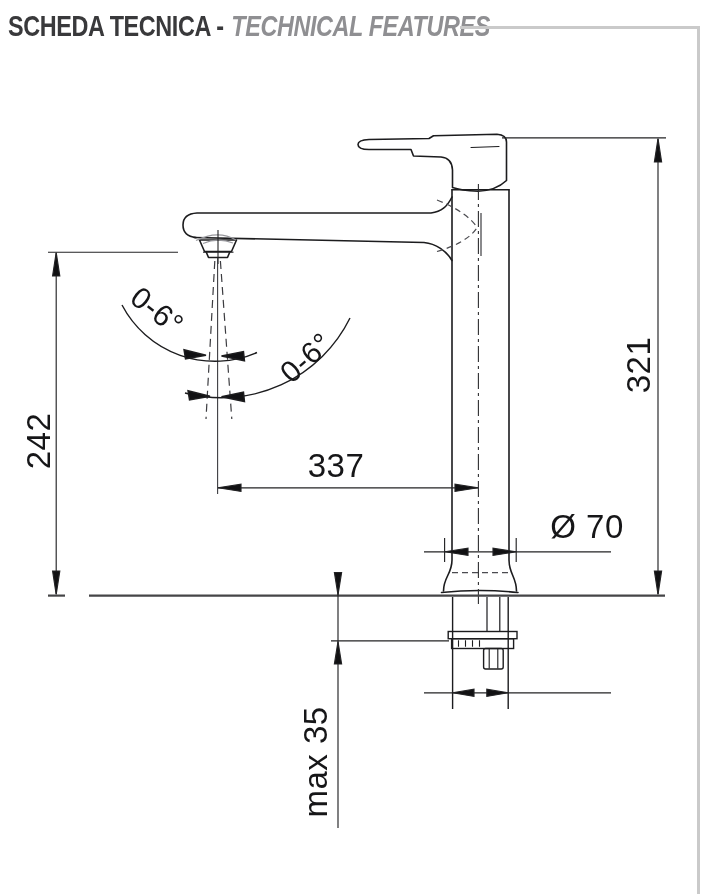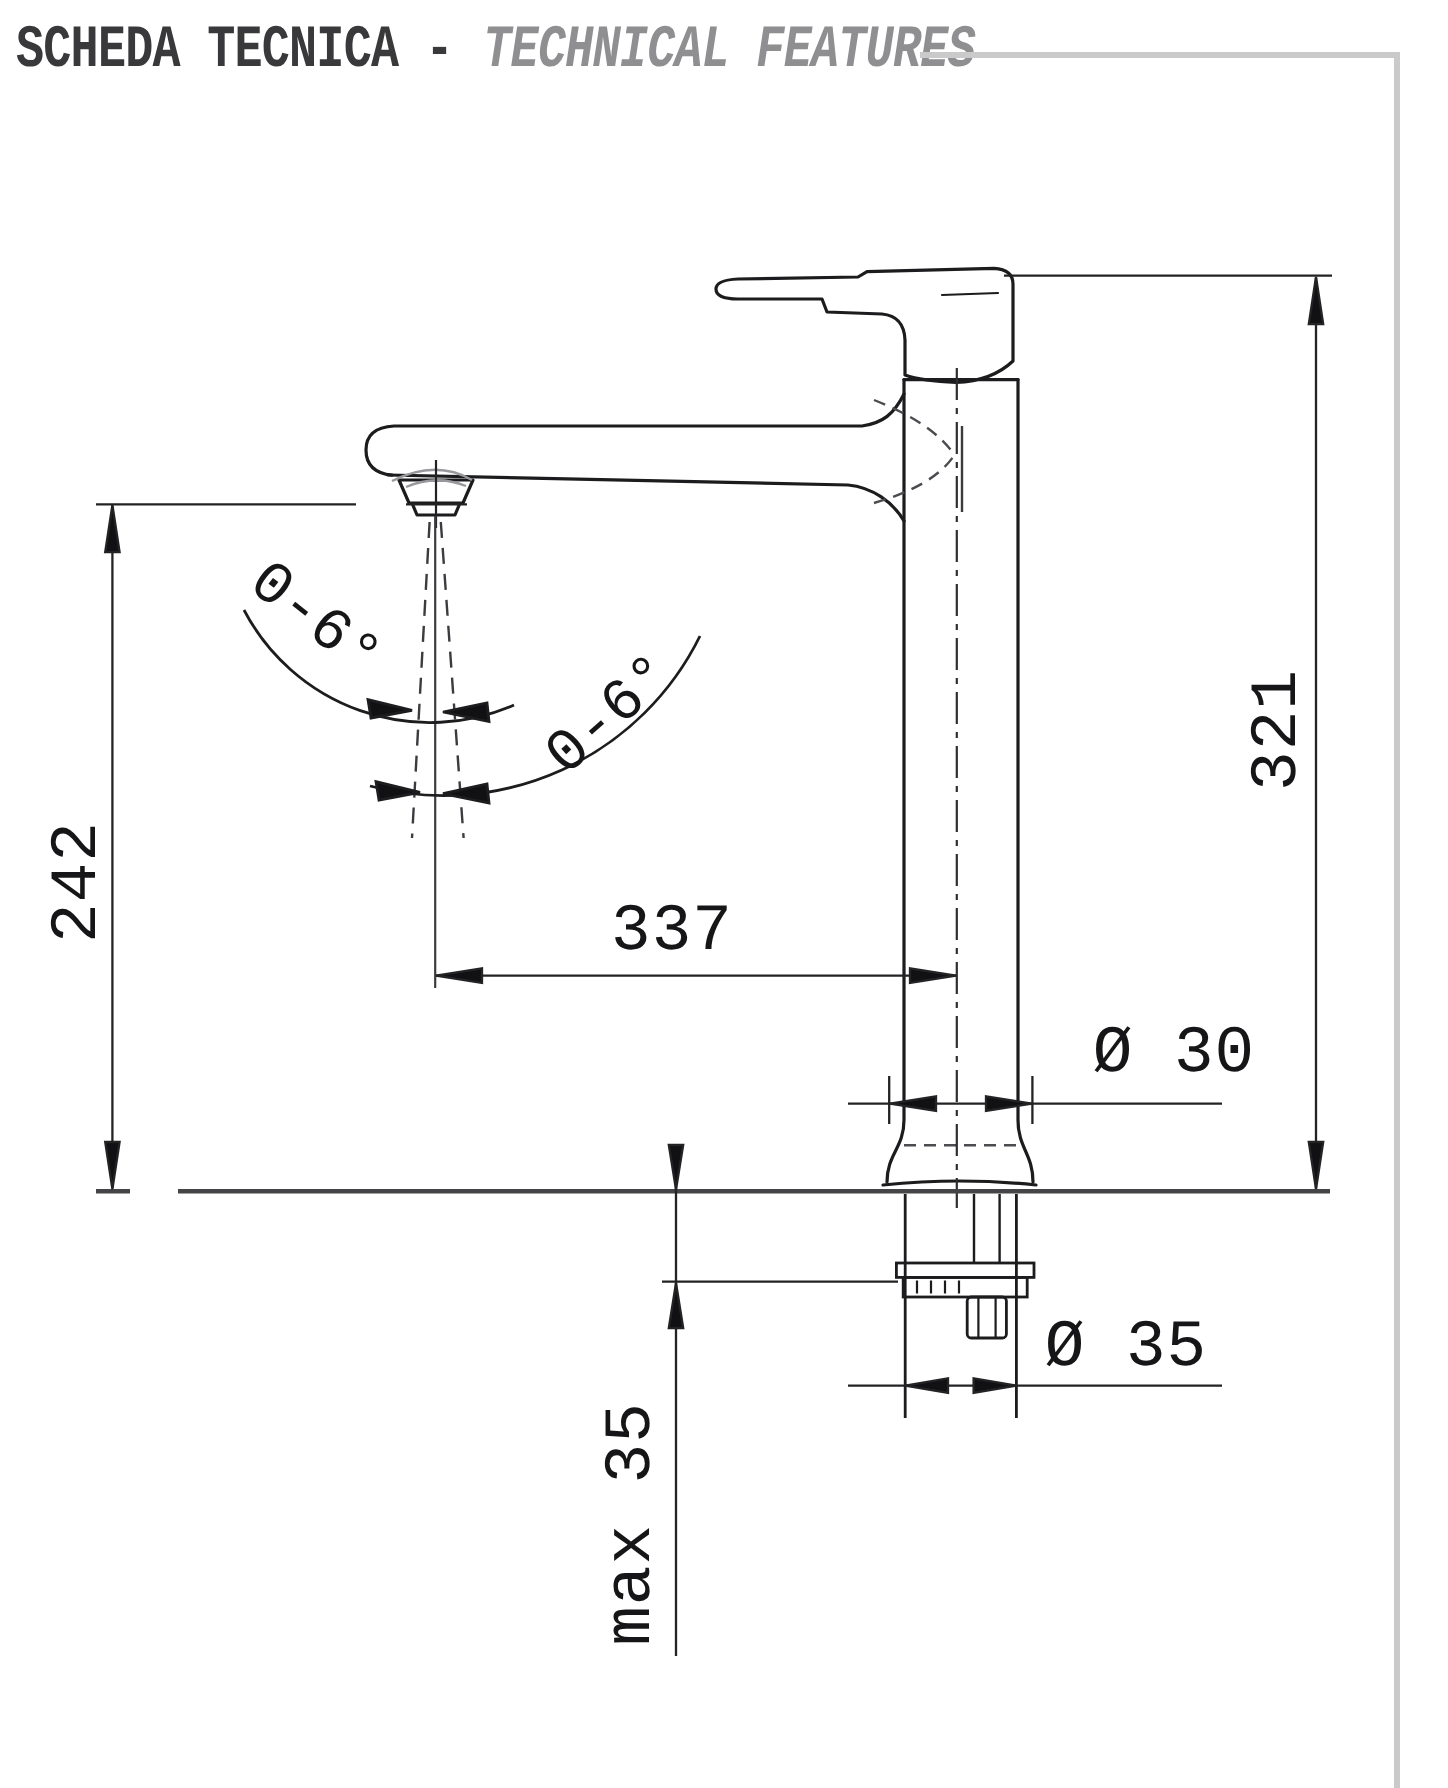--- a/index.html
+++ b/index.html
@@ -1,18 +1,18 @@
 <!DOCTYPE html>
 <html><head>
 <meta charset="utf-8">
 <style>
   html,body{margin:0;padding:0;background:#ffffff;}
   .sheet{
     position:relative;width:724px;height:894px;background:#ffffff;overflow:hidden;
-    font-family:Liberation Mono, monospace;
+    font-family:Liberation Sans, sans-serif;
   }
   .title{
     position:absolute;left:8px;top:9px;white-space:nowrap;
     font-weight:bold;font-size:30px;letter-spacing:-0.5px;
     transform:scaleX(0.78);transform-origin:0 0;
   }
   .title .t1{color:#39393b;}
   .title .t2{color:#8f8f92;font-style:italic;margin-left:2px;}
   .frame{
     position:absolute;left:460px;top:26px;width:237px;height:866px;
@@ -150,19 +150,18 @@
       <polygon points="206,355.2 184,349.8 185.5,359"></polygon>
       <polygon points="221.5,356 243.5,351.5 244.5,360.8"></polygon>
       <polygon points="210,396.2 188,390.8 189.5,400"></polygon>
       <polygon points="221.5,396.8 243.5,392 244.5,401.5"></polygon>
     </g>
   </svg>
 
   <div class="lbl v" style="left:39px;top:441px;">242</div>
   <div class="lbl v" style="left:639px;top:365px;">321</div>
   <div class="lbl" style="left:336px;top:466px;">337</div>
-  <div class="lbl" style="left:587px;top:527px;">Ø 30</div>
-  <div class="lbl" style="left:563px;top:674px;">Ø 35</div>
+  <div class="lbl" style="left:587px;top:527px;">Ø 70</div>
   <div class="lbl v" style="left:316px;top:762px;">max 35</div>
   <div class="lbl a1" style="left:157px;top:311px;">0-6°</div>
   <div class="lbl a2" style="left:306px;top:358px;">0-6°</div>
 
 </div>
 
 </body></html>

